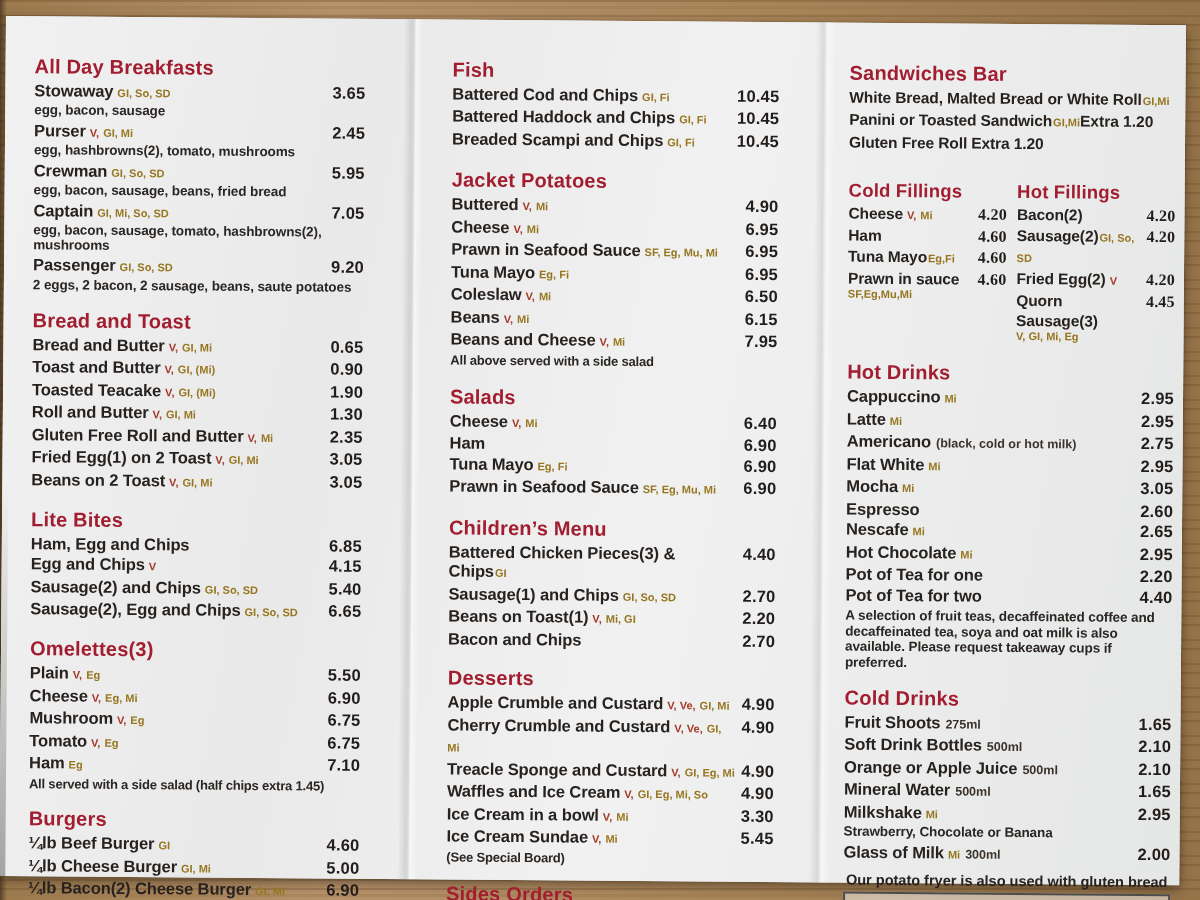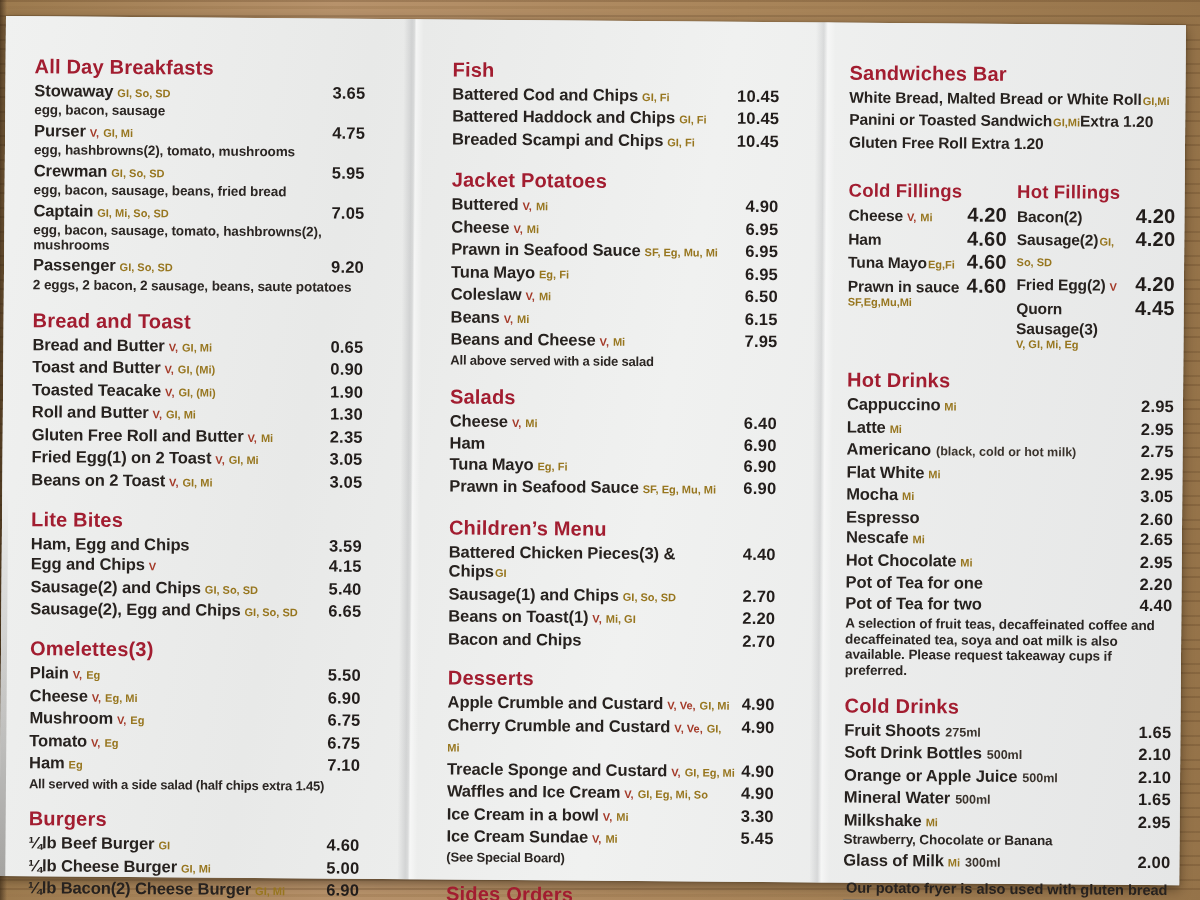--- a/index.html
+++ b/index.html
@@ -55,21 +55,21 @@
   .subcodes{font-size:11px;font-weight:bold;color:var(--gold);line-height:13px;margin:-2px 0 2px;}
   .note{font-size:13px;font-weight:bold;line-height:15px;color:#2b2623;margin-top:1px;white-space:nowrap;letter-spacing:-.2px;}
   .para{font-size:13.5px;font-weight:bold;line-height:15.5px;color:#2b2623;margin-top:3px;letter-spacing:-.1px;}
   .row.sb .nm-t,.row.sb .tail{font-size:15.5px;}
   .row.sb{white-space:nowrap;line-height:20.5px;}
 
   .fillings{display:flex;gap:10px;}
   .fcol{flex:1;min-width:0;}
   .fcol .sec-title{font-size:18.5px;line-height:22px;margin-bottom:2px;}
   .fcol .nm-t{font-size:15.5px;}
-  .fcol .pr{font-size:20px;padding-left:3px;}
+  .fcol .pr{font-size:16px;padding-left:3px;font-family:Liberation Serif, serif;}
   .fcol .row{line-height:20px;}
 
   .fryer-note{font-size:14.5px;font-weight:bold;color:#27221f;text-align:center;margin:8px 0 4px;white-space:nowrap;}
   .keybox{border:2px solid #4c4c4a;background:rgba(250,250,249,.5);padding:5px 6px 7px 12px;display:flex;}
   .kcol{flex:1.1;min-width:0;}
   .kentry{font-size:12.5px;font-weight:bold;line-height:15px;white-space:nowrap;letter-spacing:-.1px;}
 </style>
 </head>
 <body>
 
@@ -77,21 +77,21 @@
   <div class="panel" id="panel-0">
       <div class="sec">
         <h2 class="sec-title">All Day Breakfasts</h2>
         <div class="row">
           <span class="nm"><span class="nm-t">Stowaway</span><span class="code gold">GI, So, SD</span></span>
           <span class="pr">3.65</span>
         </div>
         <div class="desc">egg, bacon, sausage</div>
         <div class="row">
           <span class="nm"><span class="nm-t">Purser</span><span class="code red">V,</span><span class="code gold">GI, Mi</span></span>
-          <span class="pr">4.75</span>
+          <span class="pr">2.45</span>
         </div>
         <div class="desc">egg, hashbrowns(2), tomato, mushrooms</div>
         <div class="row">
           <span class="nm"><span class="nm-t">Crewman</span><span class="code gold">GI, So, SD</span></span>
           <span class="pr">5.95</span>
         </div>
         <div class="desc">egg, bacon, sausage, beans, fried bread</div>
         <div class="row">
           <span class="nm"><span class="nm-t">Captain</span><span class="code gold">GI, Mi, So, SD</span></span>
           <span class="pr">7.05</span>
@@ -131,21 +131,21 @@
         </div>
         <div class="row">
           <span class="nm"><span class="nm-t">Beans on 2 Toast</span><span class="code red">V,</span><span class="code gold">GI, Mi</span></span>
           <span class="pr">3.05</span>
         </div>
       </div>
       <div class="sec">
         <h2 class="sec-title">Lite Bites</h2>
         <div class="row">
           <span class="nm"><span class="nm-t">Ham, Egg and Chips</span></span>
-          <span class="pr">3.59</span>
+          <span class="pr">6.85</span>
         </div>
         <div class="row">
           <span class="nm"><span class="nm-t">Egg and Chips</span><span class="code red">V</span></span>
           <span class="pr">4.15</span>
         </div>
         <div class="row">
           <span class="nm"><span class="nm-t">Sausage(2) and Chips</span><span class="code gold">GI, So, SD</span></span>
           <span class="pr">5.40</span>
         </div>
         <div class="row">

